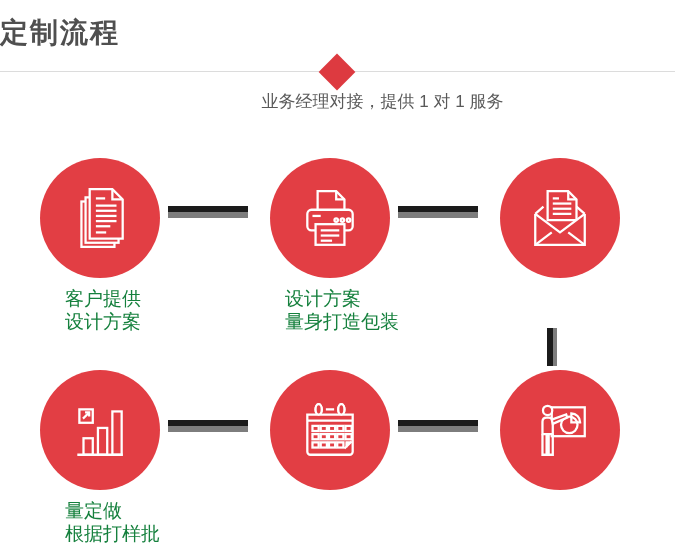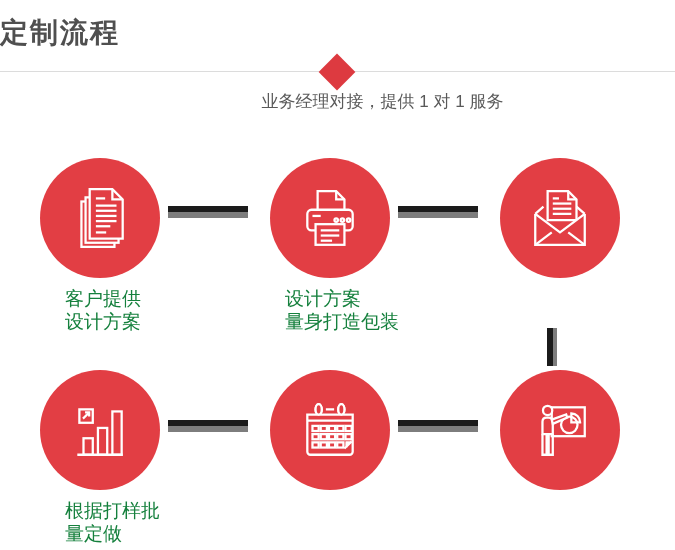--- a/index.html
+++ b/index.html
@@ -141,22 +141,22 @@
       <line x1="10" y1="56" x2="54" y2="56"></line>
       <rect x="16" y="40" width="9" height="16"></rect>
       <rect x="30" y="30" width="9" height="26"></rect>
       <rect x="44" y="14" width="9" height="42"></rect>
       <rect x="12" y="12" width="13" height="13"></rect>
       <path d="M15.5,21 L21.5,15"></path>
       <path d="M17.5,15 H21.5 V19"></path>
     </svg>
   </div>
   <div class="label l4">
+    <div>量定做</div>
     <div>根据打样批</div>
-    <div>量定做</div>
   </div>
 
   <div class="hconn hc3">
     <div class="darkbar"></div>
       <div class="graybar"></div>
   </div>
 
   <div class="circle c5">
     <svg class="ic" viewBox="0 0 64 64">
       <ellipse cx="21" cy="12" rx="3" ry="5"></ellipse>

